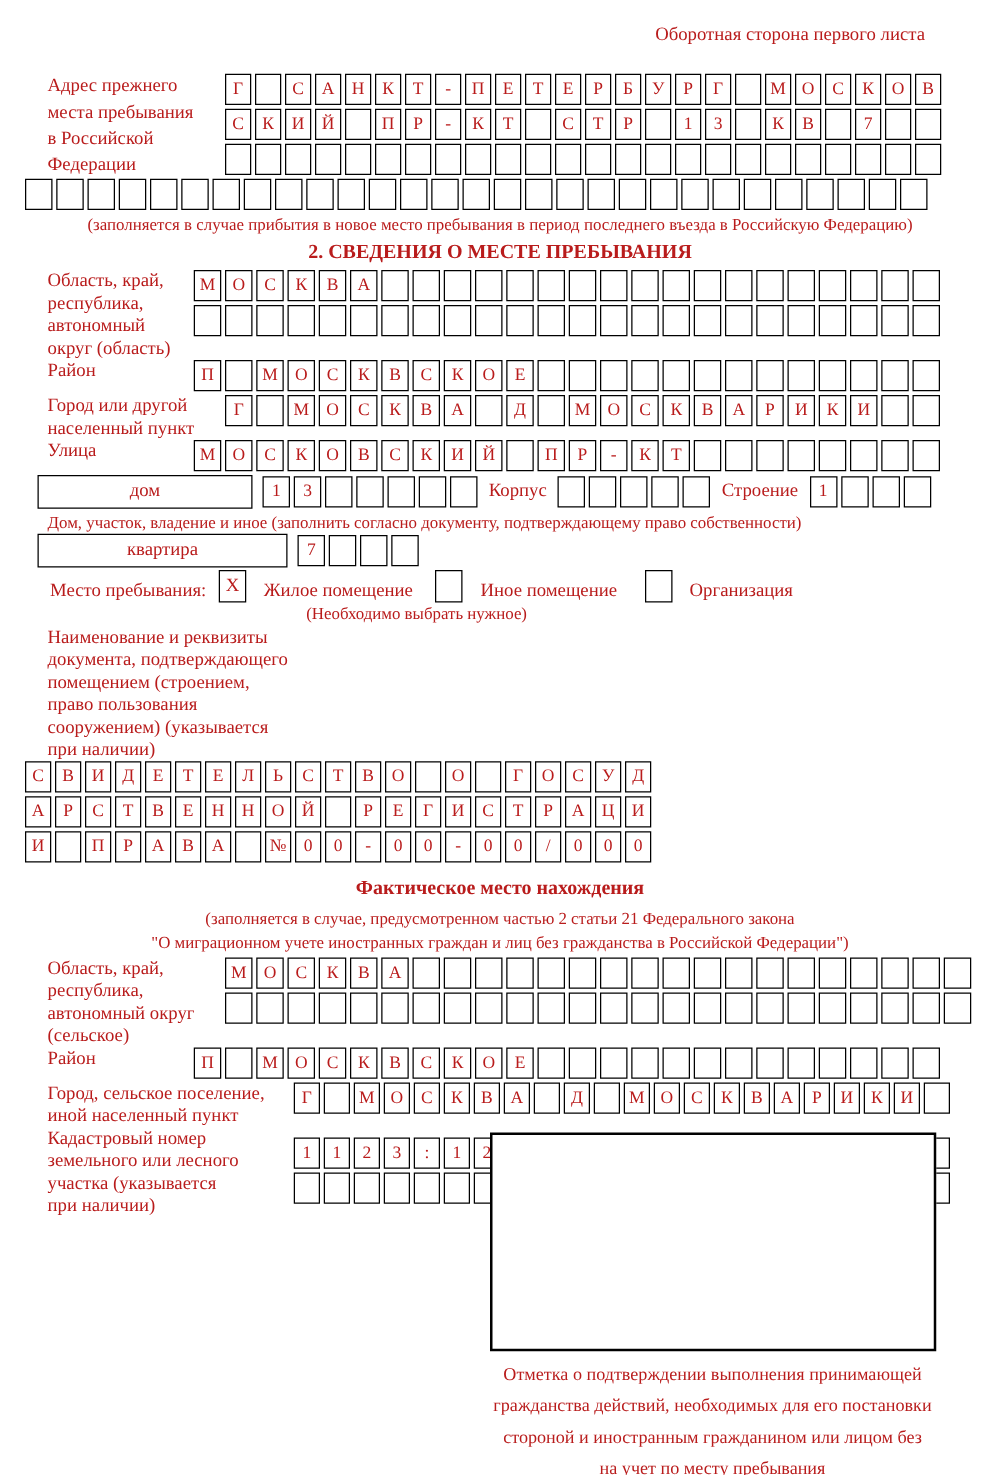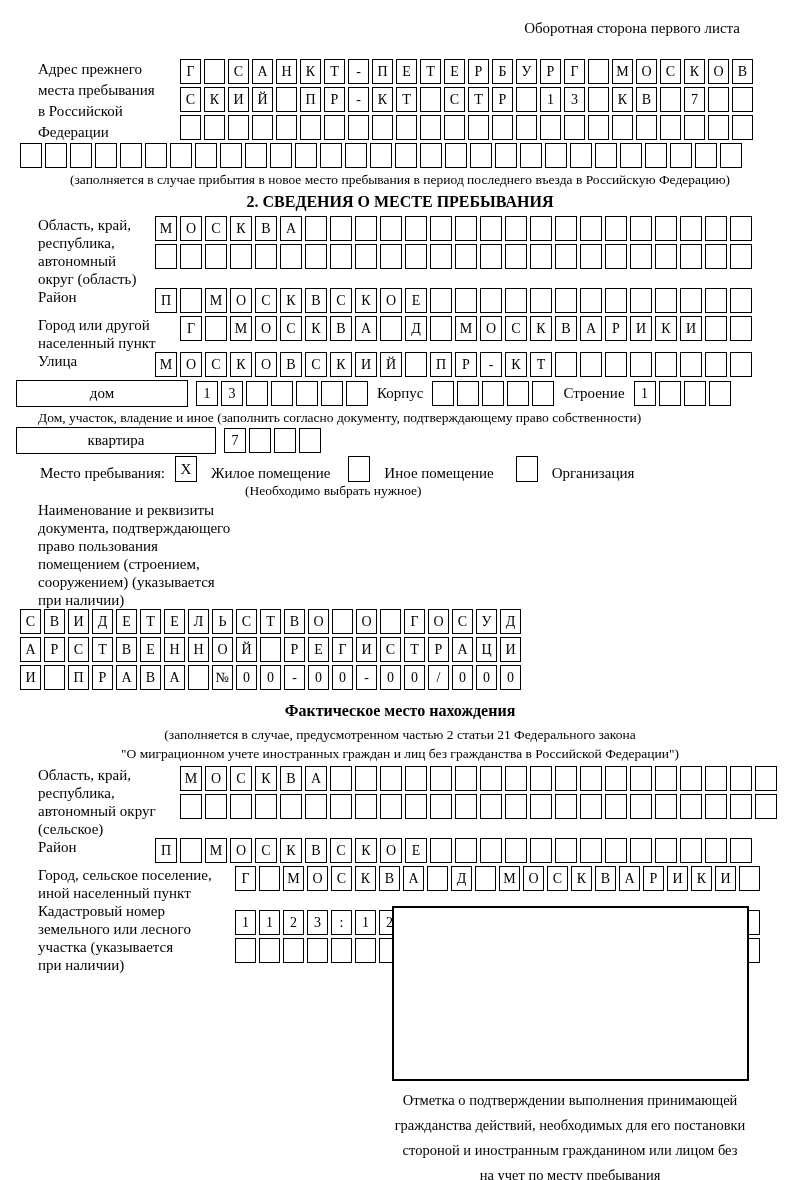--- a/index.html
+++ b/index.html
@@ -1,18 +1,18 @@
 <!DOCTYPE html>
 <html><head>
 <meta charset="utf-8">
 <style>
   html,body{margin:0;padding:0;background:#fff;}
   .page{
     position:relative;width:800px;height:1180px;overflow:hidden;
-    background:#ffffff;color:#000000;
+    background:#ffffff;color:#b91c1c;
     font-family:"Liberation Serif","DejaVu Serif",serif;
   }
   .header-note{text-align:right;padding:20px 60px 0 0;font-size:15px;}
   .form-line{display:flex;align-items:flex-start;padding-left:20px;}
   .flabel{font-size:15px;line-height:18px;flex-shrink:0;padding-left:18px;box-sizing:border-box;}
   .flabel.lh21{line-height:21px;}
   .lw135{width:135px;}
   .lw160{width:160px;}
   .lw215{width:215px;}
   .lw233{width:233px;}
@@ -24,21 +24,21 @@
     width:22px;height:25px;border:1.6px solid #000;box-sizing:border-box;
     display:flex;align-items:center;justify-content:center;
     font-size:14px;flex-shrink:0;background:#fff;
   }
   .narrow .cell{width:21px;}
   .fullrow{padding-left:20px;margin-top:0;}
   .caption{font-size:13.5px;line-height:17px;margin-bottom:1px;}
   .caption.center{text-align:center;}
   .caption.pl38{padding-left:38px;}
   .section-title{text-align:center;font-weight:bold;font-size:16px;line-height:20px;margin:4px 0 4px 0;}
-  .dom-row{display:flex;align-items:center;padding-left:16px;margin-bottom:2px;}
+  .dom-row{display:flex;align-items:center;padding-left:30px;margin-bottom:2px;}
   .bigbox{
     height:27px;border:1.6px solid #000;box-sizing:border-box;
     display:flex;align-items:center;justify-content:center;
     font-size:15px;margin-right:8px;flex-shrink:0;background:#fff;
   }
   .dom-box{width:172px;}
   .kv-box{width:200px;}
   .inline-label{font-size:15px;margin:0 9px;white-space:nowrap;}
   .check-row{display:flex;align-items:flex-end;padding-left:40px;font-size:15px;margin-top:2px;}
   .checkbox{
@@ -391,22 +391,22 @@
     <div class="opt2">Иное помещение</div>
     <div class="checkbox cb"></div>
     <div>Организация</div>
   </div>
   <div class="need-note">(Необходимо выбрать нужное)</div>
 
   <div class="form-line mt2">
     <div class="flabel lw233">
       <div>Наименование и реквизиты</div>
       <div>документа, подтверждающего</div>
+      <div>помещением (строением,</div>
       <div>право пользования</div>
-      <div>помещением (строением,</div>
       <div>сооружением) (указывается</div>
       <div>при наличии)</div>
     </div>
     <div class="cells-col">
       <div class="cellrow narrow">
           <span class="cell">С</span>
           <span class="cell">В</span>
           <span class="cell">И</span>
           <span class="cell">Д</span>
           <span class="cell">Е</span>

